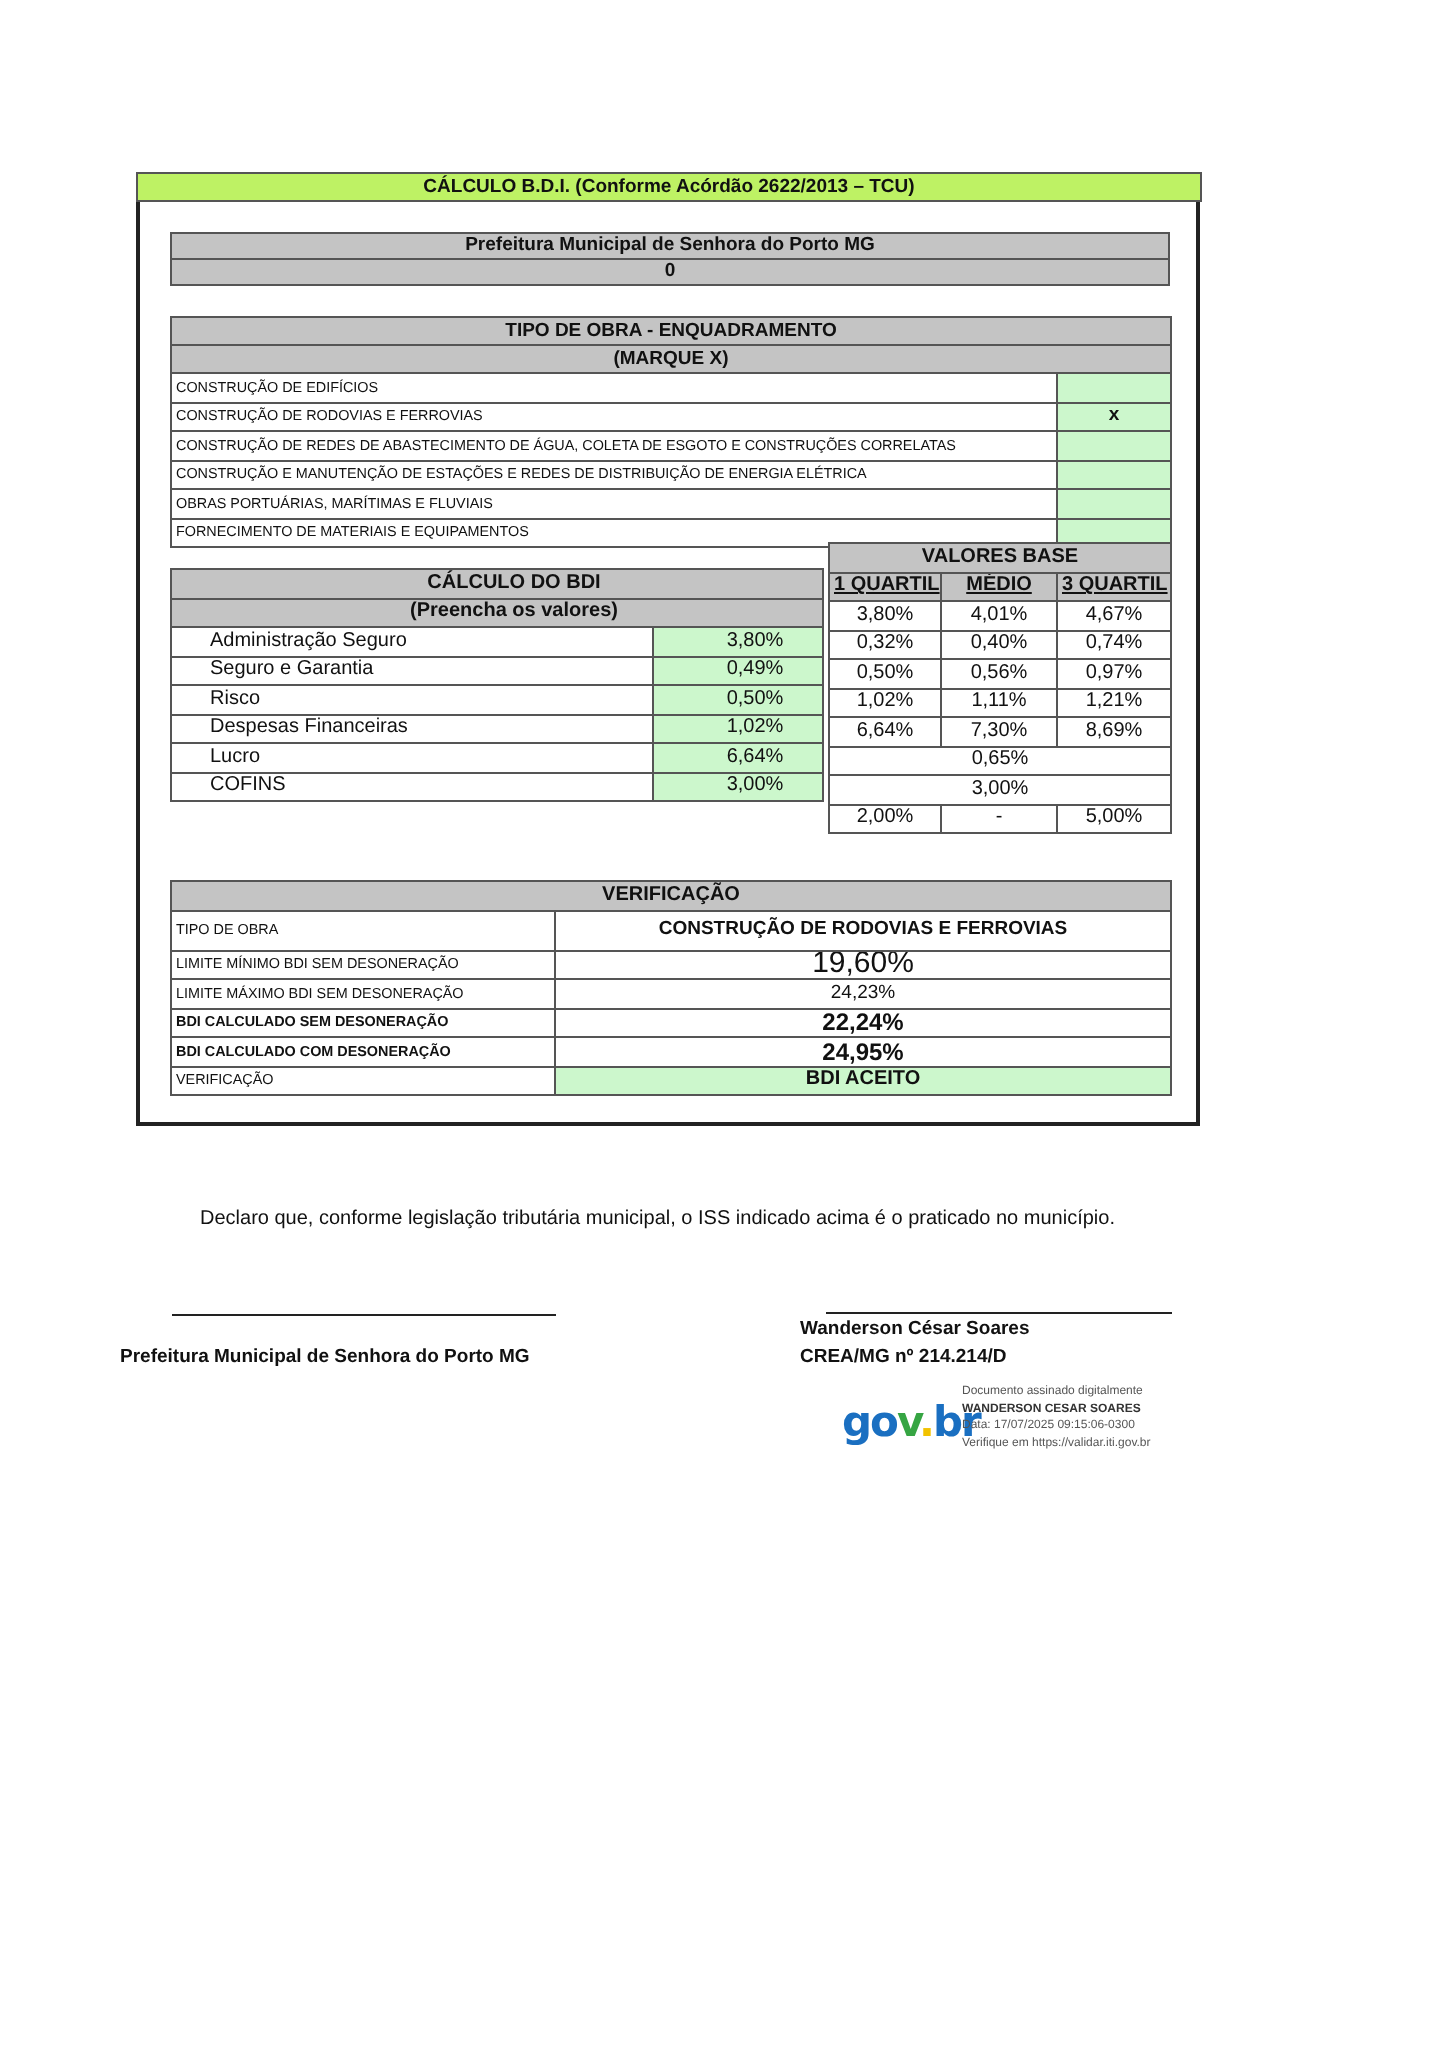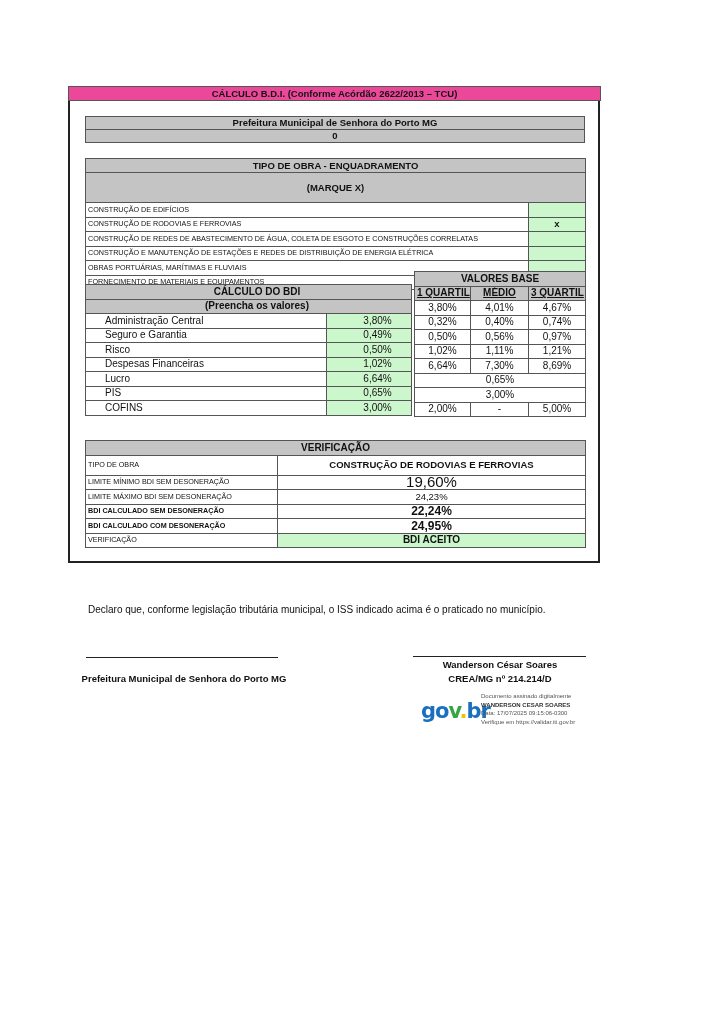--- a/index.html
+++ b/index.html
@@ -1,41 +1,41 @@
 <!DOCTYPE html>
 <html><head>
 <meta charset="utf-8">
 <style>
   html, body { margin:0; padding:0; background:#ffffff; }
   body { width:724px; height:1024px; position:relative; font-family:"Liberation Sans", sans-serif; color:#111; overflow:hidden; }
   .frame { position:absolute; left:68px; top:86px; width:532px; height:477px; border-right:2px solid #222; border-bottom:2px solid #222; border-left:2px solid #222; box-sizing:border-box; }
-  .frame-title { position:absolute; left:68px; top:86px; width:533px; height:15px; background:#ec4899; border:1px solid #555; box-sizing:border-box; font-size:9.5px; font-weight:bold; text-align:center; line-height:13px; }
+  .frame-title { position:absolute; left:68px; top:86px; width:533px; height:15px; background:#bef264; border:1px solid #555; box-sizing:border-box; font-size:9.5px; font-weight:bold; text-align:center; line-height:13px; }
   table { border-collapse:collapse; position:absolute; table-layout:fixed; }
   td { border:1px solid #555; padding:0 2px; font-size:9.5px; height:13px; line-height:12px; box-sizing:border-box; white-space:nowrap; overflow:hidden; }
   .hdr { background:#c4c4c4; font-weight:bold; text-align:center; }
   .green { background:#ccf7cc; text-align:center; }
   .center { text-align:center; }
   .small { font-size:7.2px; }
   .bold { font-weight:bold; }
   .big { font-size:12px; font-weight:bold;margin-top:39px; }
   .sub { font-size:7px; font-weight:bold;text-decoration:underline; }
 
   #t-pref { left:85px; top:116px; width:500px; }
   #t-obra { left:85px; top:158px; width:500px; }
   #t-obra td.lbl { font-size:7.2px; height:14.5px; }
   #t-bdi { left:85px; top:284px; width:326px; }
   #t-bdi td { font-size:10px; height:14.5px;padding-left:19px; }
   #t-base { left:414px; top:271px; width:171px; }
   #t-base td { font-size:10px; height:14.5px; }
   #t-ver { left:85px; top:440px; width:500px; }
   #t-ver td { height:14.5px; }
 
-  .declar { position:absolute; left:88px; top:604px; font-size:10px; }
+  .declar { position:absolute; left:100px; top:604px; font-size:10px; }
   .sigline { position:absolute; height:1px; background:#222; }
-  .sigtext { position:absolute; font-size:9.5px; font-weight:bold; text-align:center; }
+  .sigtext { position:absolute; font-size:9.5px; font-weight:bold; text-align:left; }
   .govbr { position:absolute; left:421px; top:699px; font-size:21px; font-weight:bold; letter-spacing:-1px; font-family:"DejaVu Sans", sans-serif; }
   .stamp { position:absolute; left:481px; top:692px; font-size:6px; color:#555; line-height:8.5px; }
   .stamp .nm { font-weight:bold; color:#333; }
 </style>
 </head>
 <body>
 
 <div class="frame"></div>
 <div class="frame-title">CÁLCULO B.D.I. (Conforme Acórdão 2622/2013 – TCU)</div>
 
@@ -53,21 +53,21 @@
 <table id="t-obra">
   <colgroup>
       <col style="width:443px">
       <col style="width:57px">
     </colgroup>
   <tbody>
       <tr>
         <td colspan="2" class="hdr" style="height:14px">TIPO DE OBRA - ENQUADRAMENTO</td>
       </tr>
   <tr>
-        <td colspan="2" class="hdr" style="height:30px">(MARQUE X)</td>
+        <td colspan="2" class="hdr" style="height:14px">(MARQUE X)</td>
       </tr>
   <tr>
         <td class="lbl">CONSTRUÇÃO DE EDIFÍCIOS</td>
         <td class="green bold"></td>
       </tr>
   <tr>
         <td class="lbl">CONSTRUÇÃO DE RODOVIAS E FERROVIAS</td>
         <td class="green bold">x</td>
       </tr>
   <tr>
@@ -95,42 +95,38 @@
       <col style="width:85px">
     </colgroup>
   <tbody>
       <tr>
         <td colspan="2" class="hdr">CÁLCULO DO BDI</td>
       </tr>
   <tr>
         <td colspan="2" class="hdr">(Preencha os valores)</td>
       </tr>
   <tr>
-        <td>Administração Central</td>
+        <td>Administração Seguro</td>
         <td class="green">3,80%</td>
       </tr>
   <tr>
         <td>Seguro e Garantia</td>
         <td class="green">0,49%</td>
       </tr>
   <tr>
         <td>Risco</td>
         <td class="green">0,50%</td>
       </tr>
   <tr>
         <td>Despesas Financeiras</td>
         <td class="green">1,02%</td>
       </tr>
   <tr>
         <td>Lucro</td>
         <td class="green">6,64%</td>
-      </tr>
-  <tr>
-        <td>PIS</td>
-        <td class="green">0,65%</td>
       </tr>
   <tr>
         <td>COFINS</td>
         <td class="green">3,00%</td>
       </tr>
 </tbody>
   </table>
 
 <table id="t-base">
   <colgroup>

